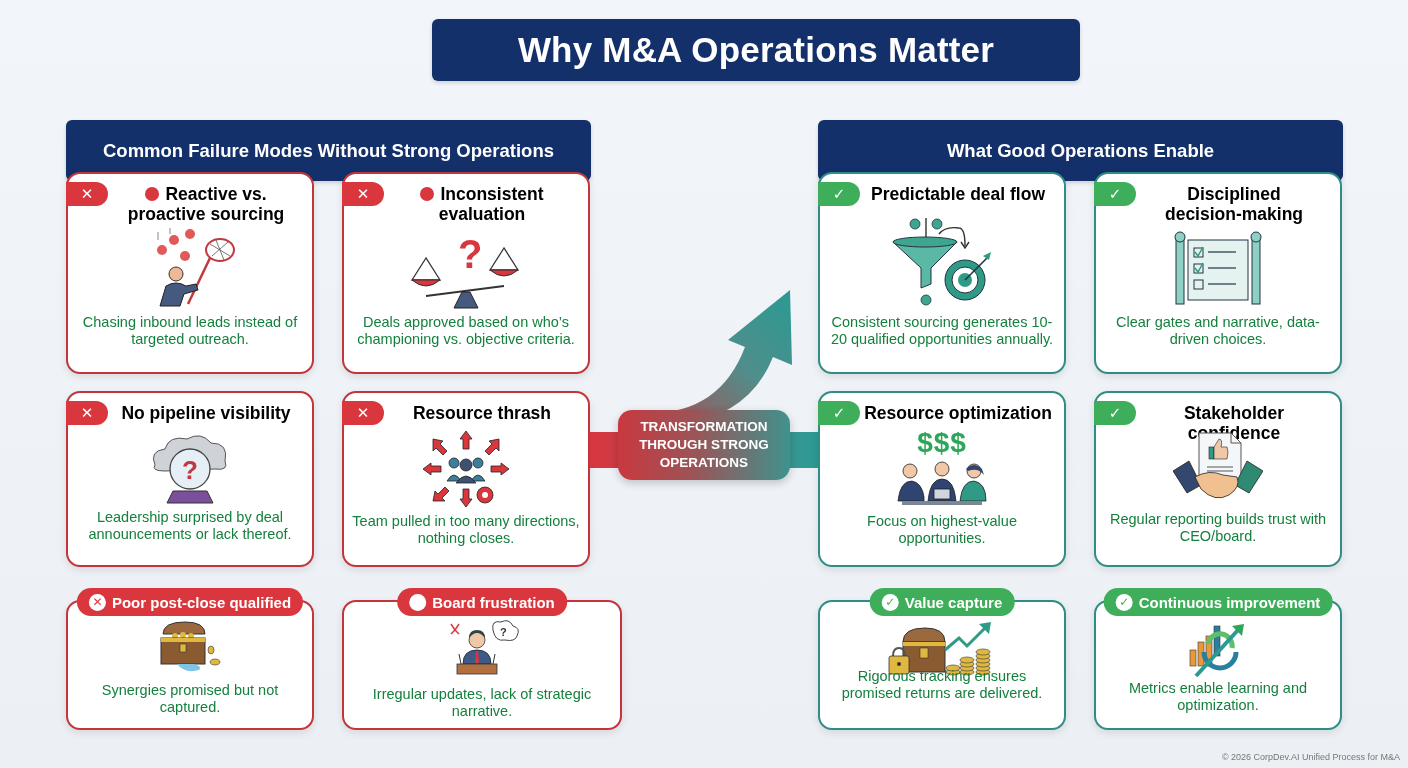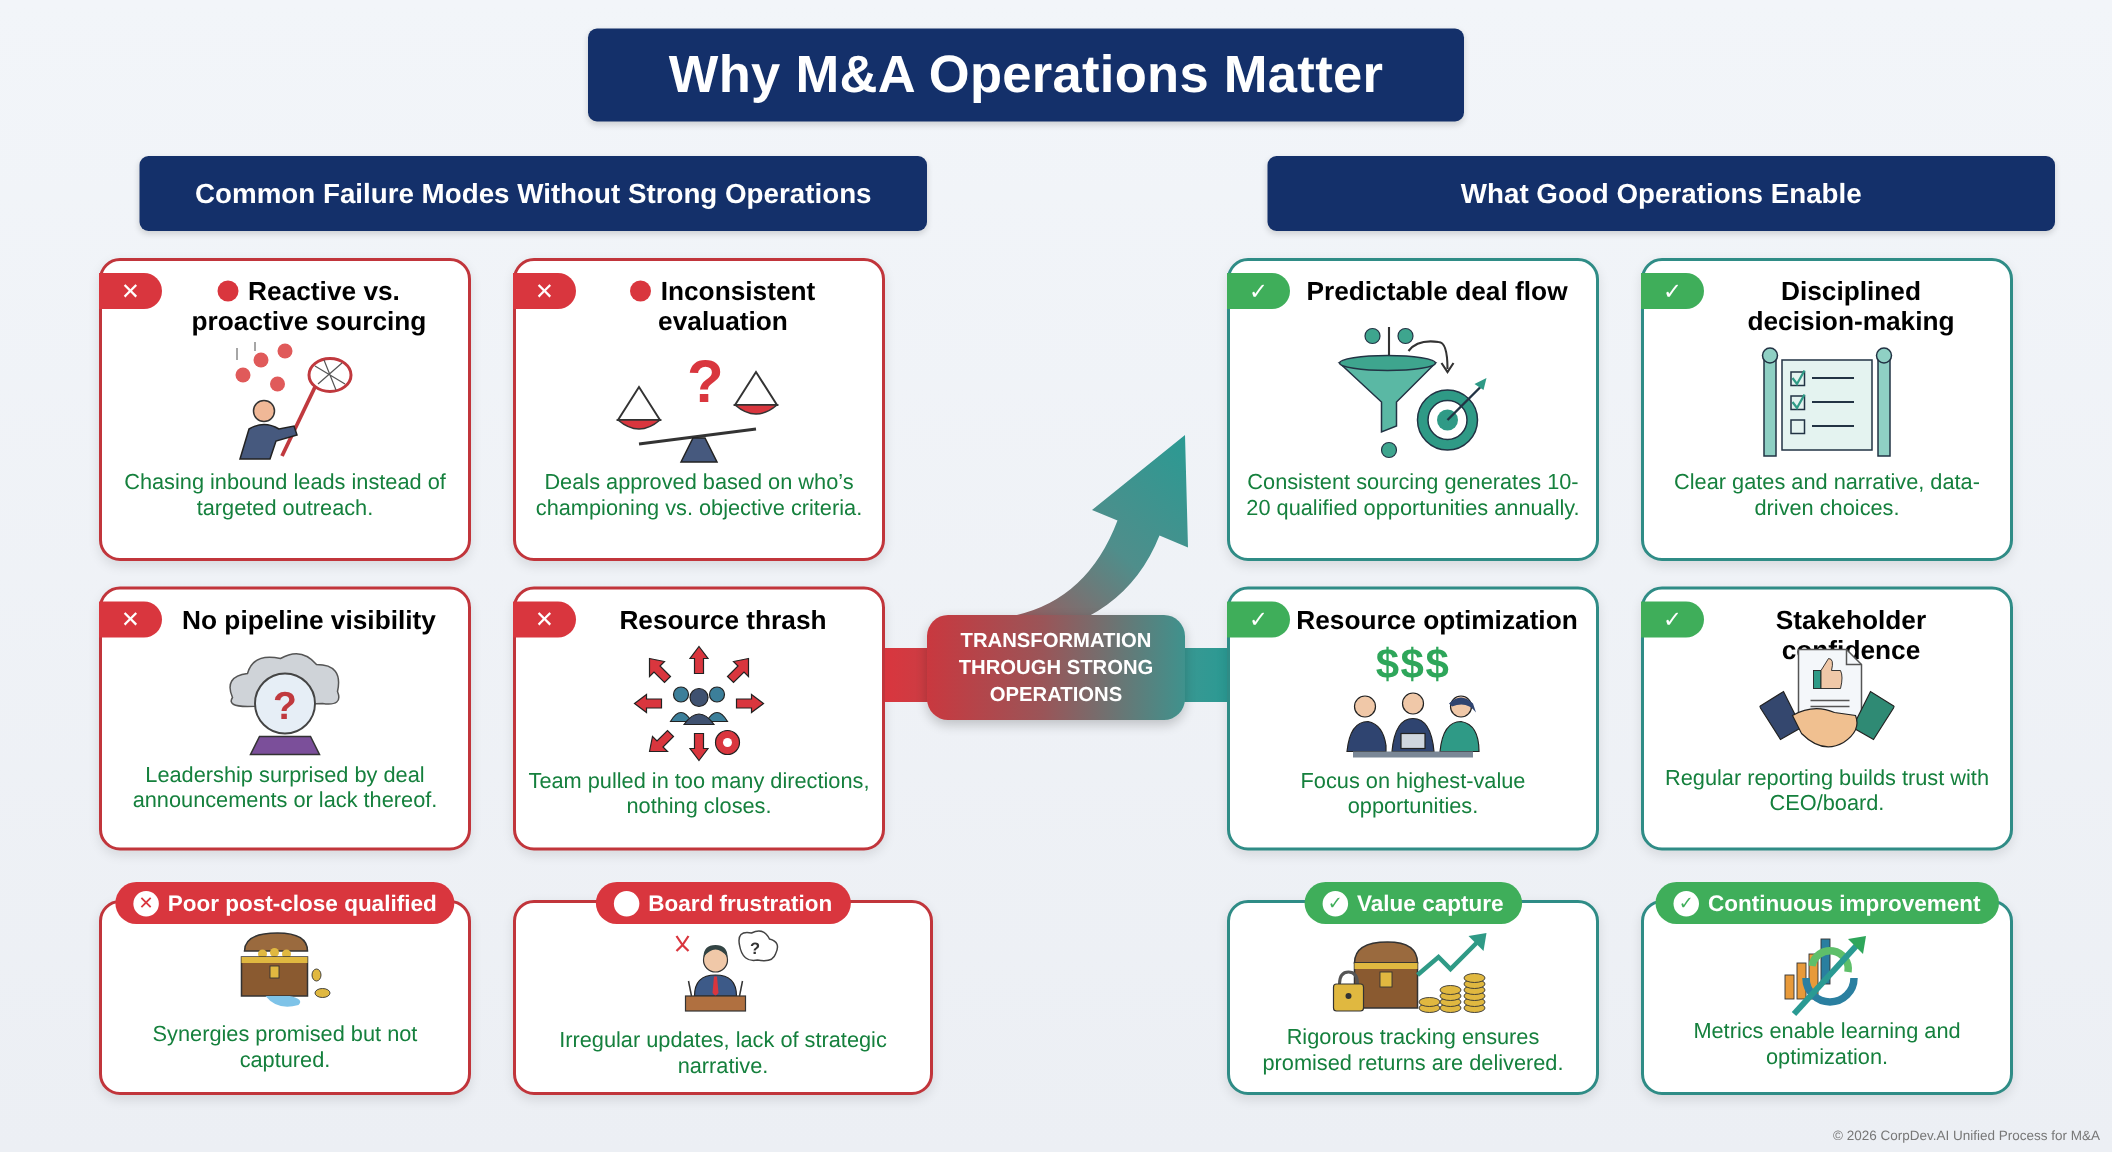--- a/index.html
+++ b/index.html
@@ -4,34 +4,33 @@
 <style>
   * { box-sizing: border-box; margin: 0; padding: 0; }
   html, body { width: 1408px; height: 768px; overflow: hidden; }
   body {
     background: linear-gradient(180deg, #f2f5f9 0%, #eceff4 100%);
     font-family: "Liberation Sans", "DejaVu Sans", sans-serif;
     color: #111;
     position: relative;
   }
   .title {
-    position: absolute; left: 392px; top: 19px; width: 584px; height: 62px;
+    position: absolute; left: 432px; top: 19px; width: 648px; height: 62px;
     background: #14306a; border-radius: 6px;
     color: #fff; font-weight: 700; font-size: 35px;
     display: flex; align-items: center; justify-content: center;
     box-shadow: 0 2px 4px rgba(0,0,0,0.15);
     letter-spacing: 0.2px;
   }
   .section-head {
-    position: absolute; top: 104px; height: 50px;
+    position: absolute; top: 120px; height: 61px;
     background: #14306a; border-radius: 6px;
     color: #fff; font-weight: 700; font-size: 18.5px;
     display: flex; align-items: center; justify-content: center;
     box-shadow: 0 2px 4px rgba(0,0,0,0.15);
-    margin-left: 27px;
   }
   .section-head.left { left: 66px; width: 525px; }
   .section-head.right { left: 818px; width: 525px; }
 
   .card {
     position: absolute; background: #fff; border-radius: 14px;
     border: 2px solid; box-shadow: 0 3px 8px rgba(0,0,0,0.10);
   }
   .card.bad { border-color: #c1353b; }
   .card.good { border-color: #2f8c86; }
@@ -336,21 +335,21 @@
         <ellipse cx="80" cy="42" rx="7" ry="3"></ellipse>
         <ellipse cx="80" cy="38" rx="7" ry="3"></ellipse>
       <ellipse cx="96" cy="50" rx="7" ry="3"></ellipse>
         <ellipse cx="96" cy="46" rx="7" ry="3"></ellipse>
         <ellipse cx="96" cy="42" rx="7" ry="3"></ellipse>
         <ellipse cx="96" cy="38" rx="7" ry="3"></ellipse>
         <ellipse cx="96" cy="34" rx="7" ry="3"></ellipse>
         <ellipse cx="96" cy="30" rx="7" ry="3"></ellipse>
     </g>
   </svg>
-  <div class="desc" style="top:82px">Rigorous tracking ensures promised returns are delivered.</div>
+  <div class="desc" style="top:66px">Rigorous tracking ensures promised returns are delivered.</div>
 </div>
 
 <div class="card good" style="left:1094px;top:600px;width:248px;height:130px;">
   <div class="pill">
     <span class="pico">✓</span>
     <span>Continuous improvement</span>
   </div>
   <svg class="illus" style="top:20px" width="60" height="56" viewBox="0 0 60 56">
     <rect x="2" y="28" width="6" height="16" fill="#e89a3a" stroke="#333" stroke-width="0.6"></rect>
     <rect x="10" y="20" width="6" height="24" fill="#e89a3a" stroke="#333" stroke-width="0.6"></rect>

